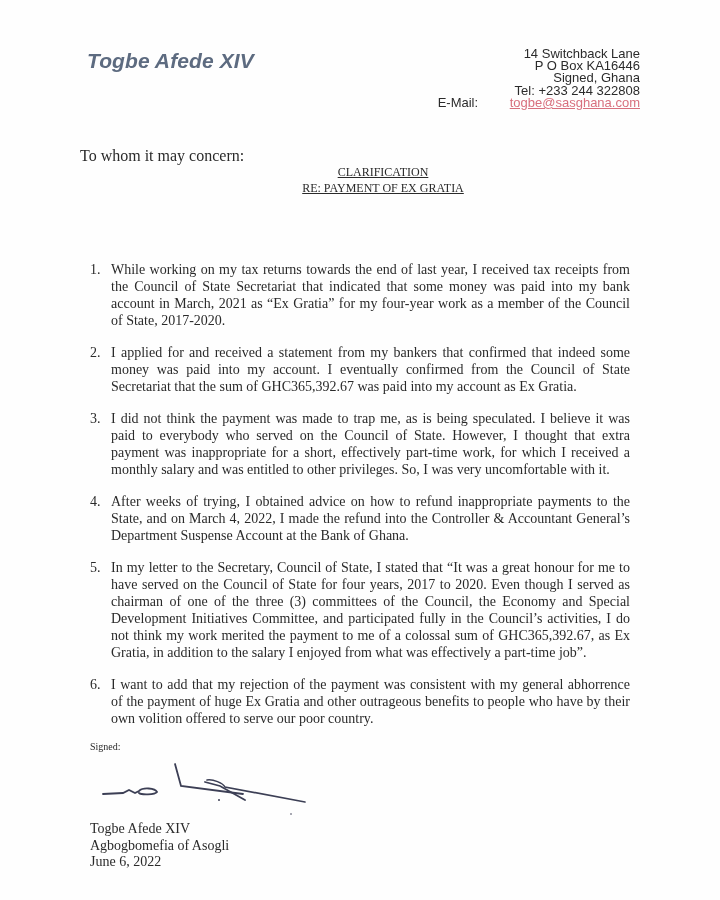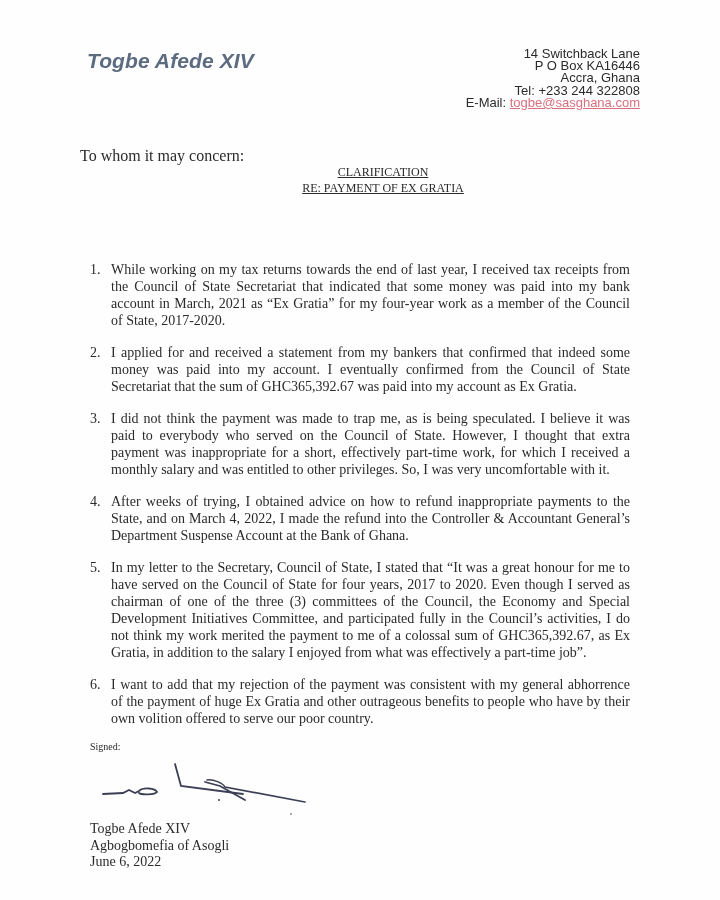--- a/index.html
+++ b/index.html
@@ -14,21 +14,21 @@
       position: absolute; left: 87px; top: 49px;
       font-family: "Liberation Sans", "DejaVu Sans", sans-serif;
       font-style: italic; font-weight: bold; font-size: 21px;
       color: #5d6b80; letter-spacing: 0.1px;
     }
     .address {
       position: absolute; right: 80px; top: 48px; text-align: right;
       font-family: "Liberation Sans", "DejaVu Sans", sans-serif;
       font-size: 13px; line-height: 12.2px; color: #2b2b2b;
     }
-    .address a { color: #d8707e; text-decoration: underline; }
+    .address a { color: #d8707e; text-decoration: underline; margin-left: 28px; }
     .salutation {
       position: absolute; left: 80px; top: 147px; font-size: 16px;
     }
     .heading {
       position: absolute; left: 0; right: 0; top: 164px; text-align: center;
       font-size: 12px; line-height: 16px; padding-left: 46px;
     }
     .heading div { text-decoration: underline; }
     .intro {
       position: absolute; left: 90px; width: 540px; top: 212px;
@@ -51,21 +51,21 @@
 </head>
 <body>
 
 <div class="page">
 
   <div class="brand">Togbe Afede XIV</div>
 
   <div class="address">
     <div>14 Switchback Lane</div>
     <div>P O Box KA16446</div>
-    <div>Accra, Ghana</div>
+    <div>Signed, Ghana</div>
     <div>Tel: +233 244 322808</div>
     <div>
       <span>E-Mail:</span>
       <a>togbe@sasghana.com</a>
     </div>
   </div>
 
   <div class="salutation">To whom it may concern:</div>
 
   <div class="heading">

